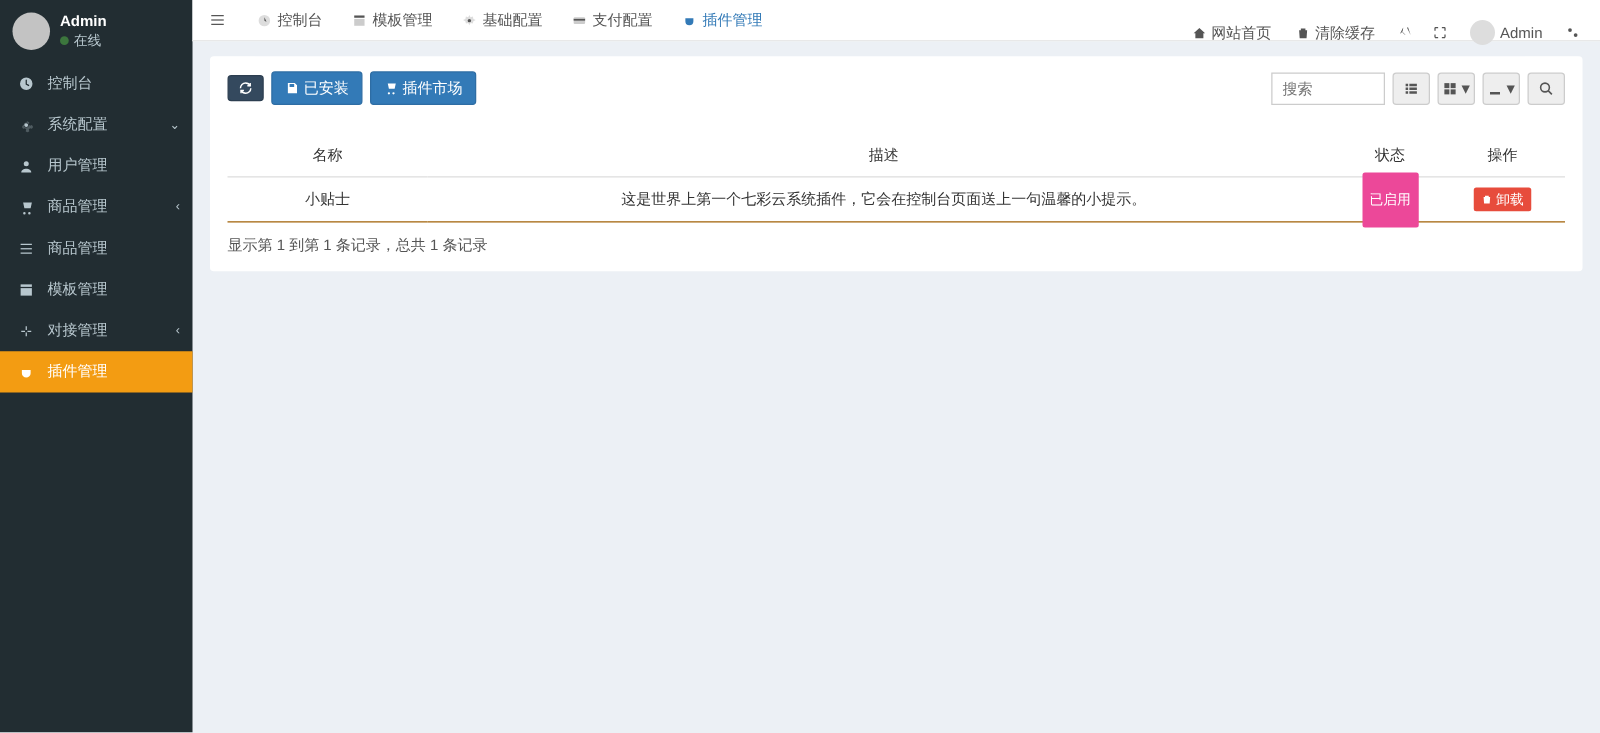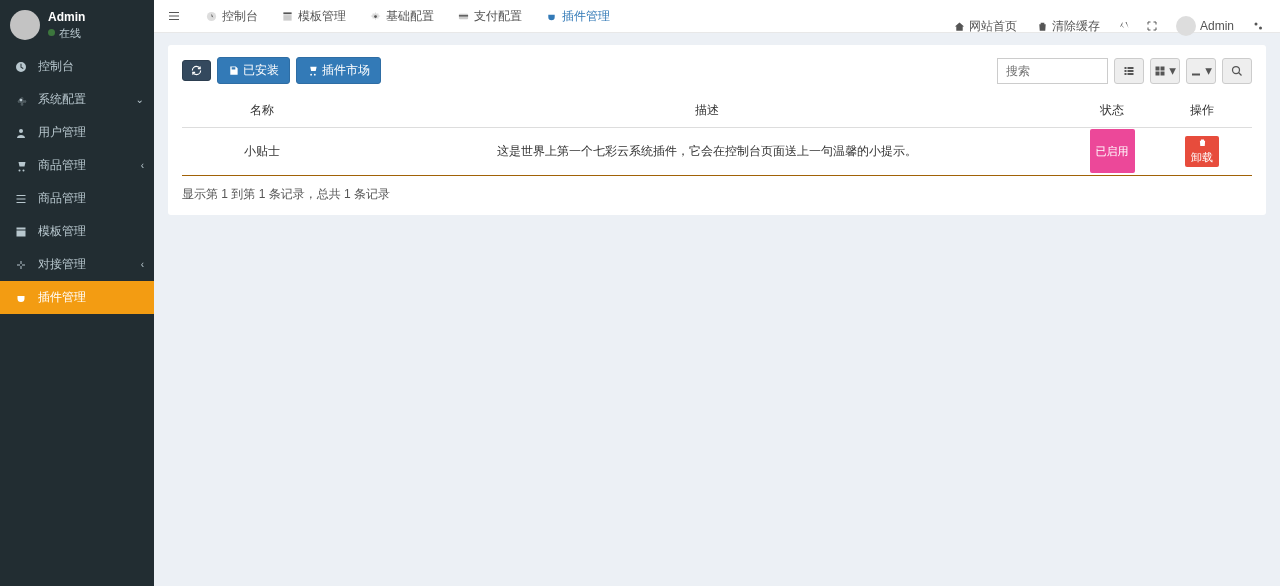--- a/index.html
+++ b/index.html
@@ -39,35 +39,35 @@
 
 .topbar-right { margin-left: auto; display: flex; align-items: center; gap: 0; }
 .topbar-right a { display: flex; align-items: center; gap: 4px; padding: 0 10px; height: 33px; color: #555; text-decoration: none; font-size: 12px; margin-top: 20px; }
 .topbar-right .avatar-small { width: 20px; height: 20px; border-radius: 50%; background: #ddd; }
 .topbar-right .icon-only { padding: 0 8px; }
 
 
 .content { padding: 12px 14px; }
 .panel { background: #fff; border-radius: 3px; padding: 12px 14px; font-size: 12px; }
 
-.toolbar { display: flex; align-items: center; gap: 6px; margin-bottom: 10px; }
+.toolbar { display: flex; align-items: center; gap: 6px; margin-bottom: 24px; }
 .btn { border: 1px solid transparent; padding: 4px 10px; font-size: 12px; border-radius: 3px; cursor: pointer; display: inline-flex; align-items: center; gap: 4px; }
 .btn-dark { background: #34495e; color: #fff; border-color: #2c3e50; padding: 4px 8px; }
 .btn-primary { background: #337ab7; color: #fff; border-color: #2e6da4; }
 
 .toolbar-right { margin-left: auto; display: flex; gap: 6px; align-items: center; }
-.table-search { border: 1px solid #ccc; padding: 4px 8px; font-size: 12px; width: 111px; outline: none; height: 26px; }
+.table-search { border: 1px solid #ccc; padding: 4px 8px; font-size: 12px; width: 91px; outline: none; height: 26px; }
 .icon-btn { border: 1px solid #ccc; background: #eee; width: 30px; height: 26px; border-radius: 3px; display: inline-flex; align-items: center; justify-content: center; cursor: pointer; color: #555; }
 
 table.data-table { width: 100%; border-collapse: collapse; }
 .data-table th { padding: 8px 10px; font-weight: normal; color: #333; border-bottom: 1px solid #ddd; font-size: 12px; text-align: center; }
 .data-table td { padding: 8px 10px; border-bottom: 1px solid #a16207; font-size: 12px; }
 
 .badge-success { background: #ec4899; color: #fff; padding: 16px 6px; border-radius: 2px; font-size: 11px; cursor: pointer; white-space: nowrap; }
-.badge-danger { background: #e74c3c; color: #fff; padding: 2px 6px; border-radius: 2px; font-size: 11px; display: inline-flex; align-items: center; gap: 3px; cursor: pointer; flex-direction: column; }
+.badge-danger { background: #e74c3c; color: #fff; padding: 2px 6px; border-radius: 2px; font-size: 11px; display: inline-flex; align-items: center; gap: 3px; cursor: pointer; }
 
 .table-footer { margin-top: 10px; color: #555; font-size: 12px; }
 
 svg { display: block; }
 .caret { margin-left: 3px; }
 </style>
 </head>
 <body>
 
 <div class="wrapper">

